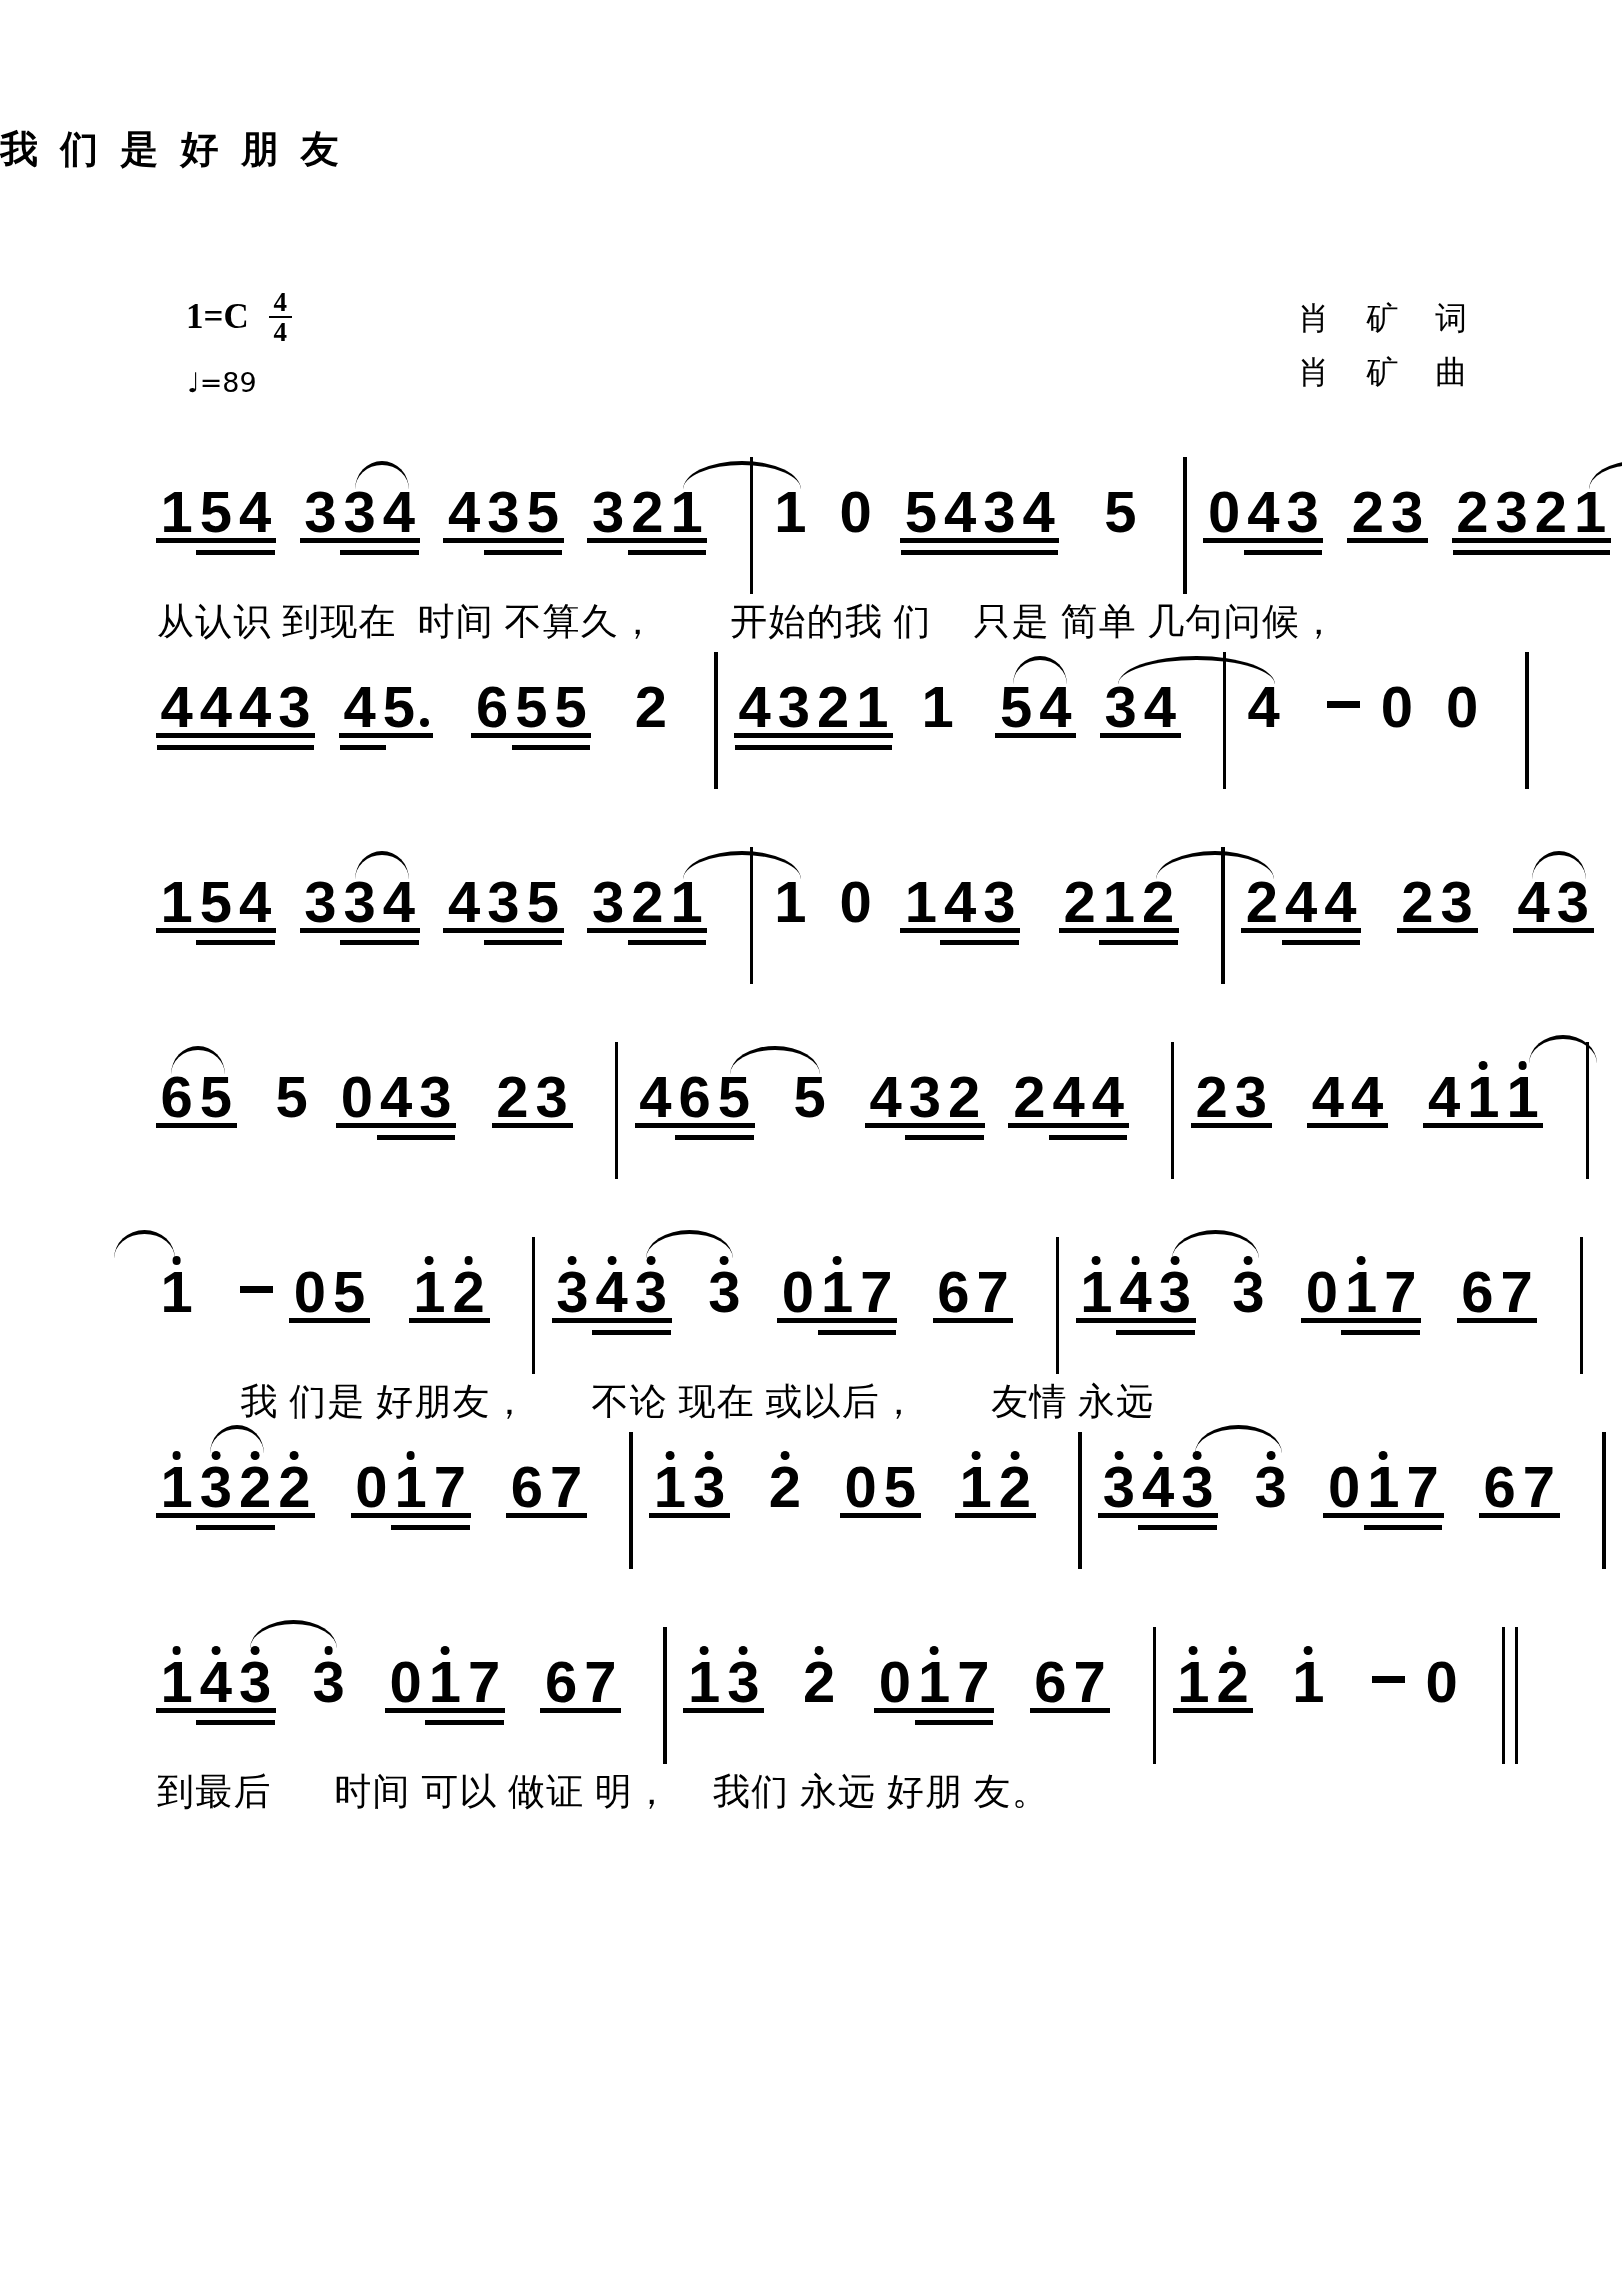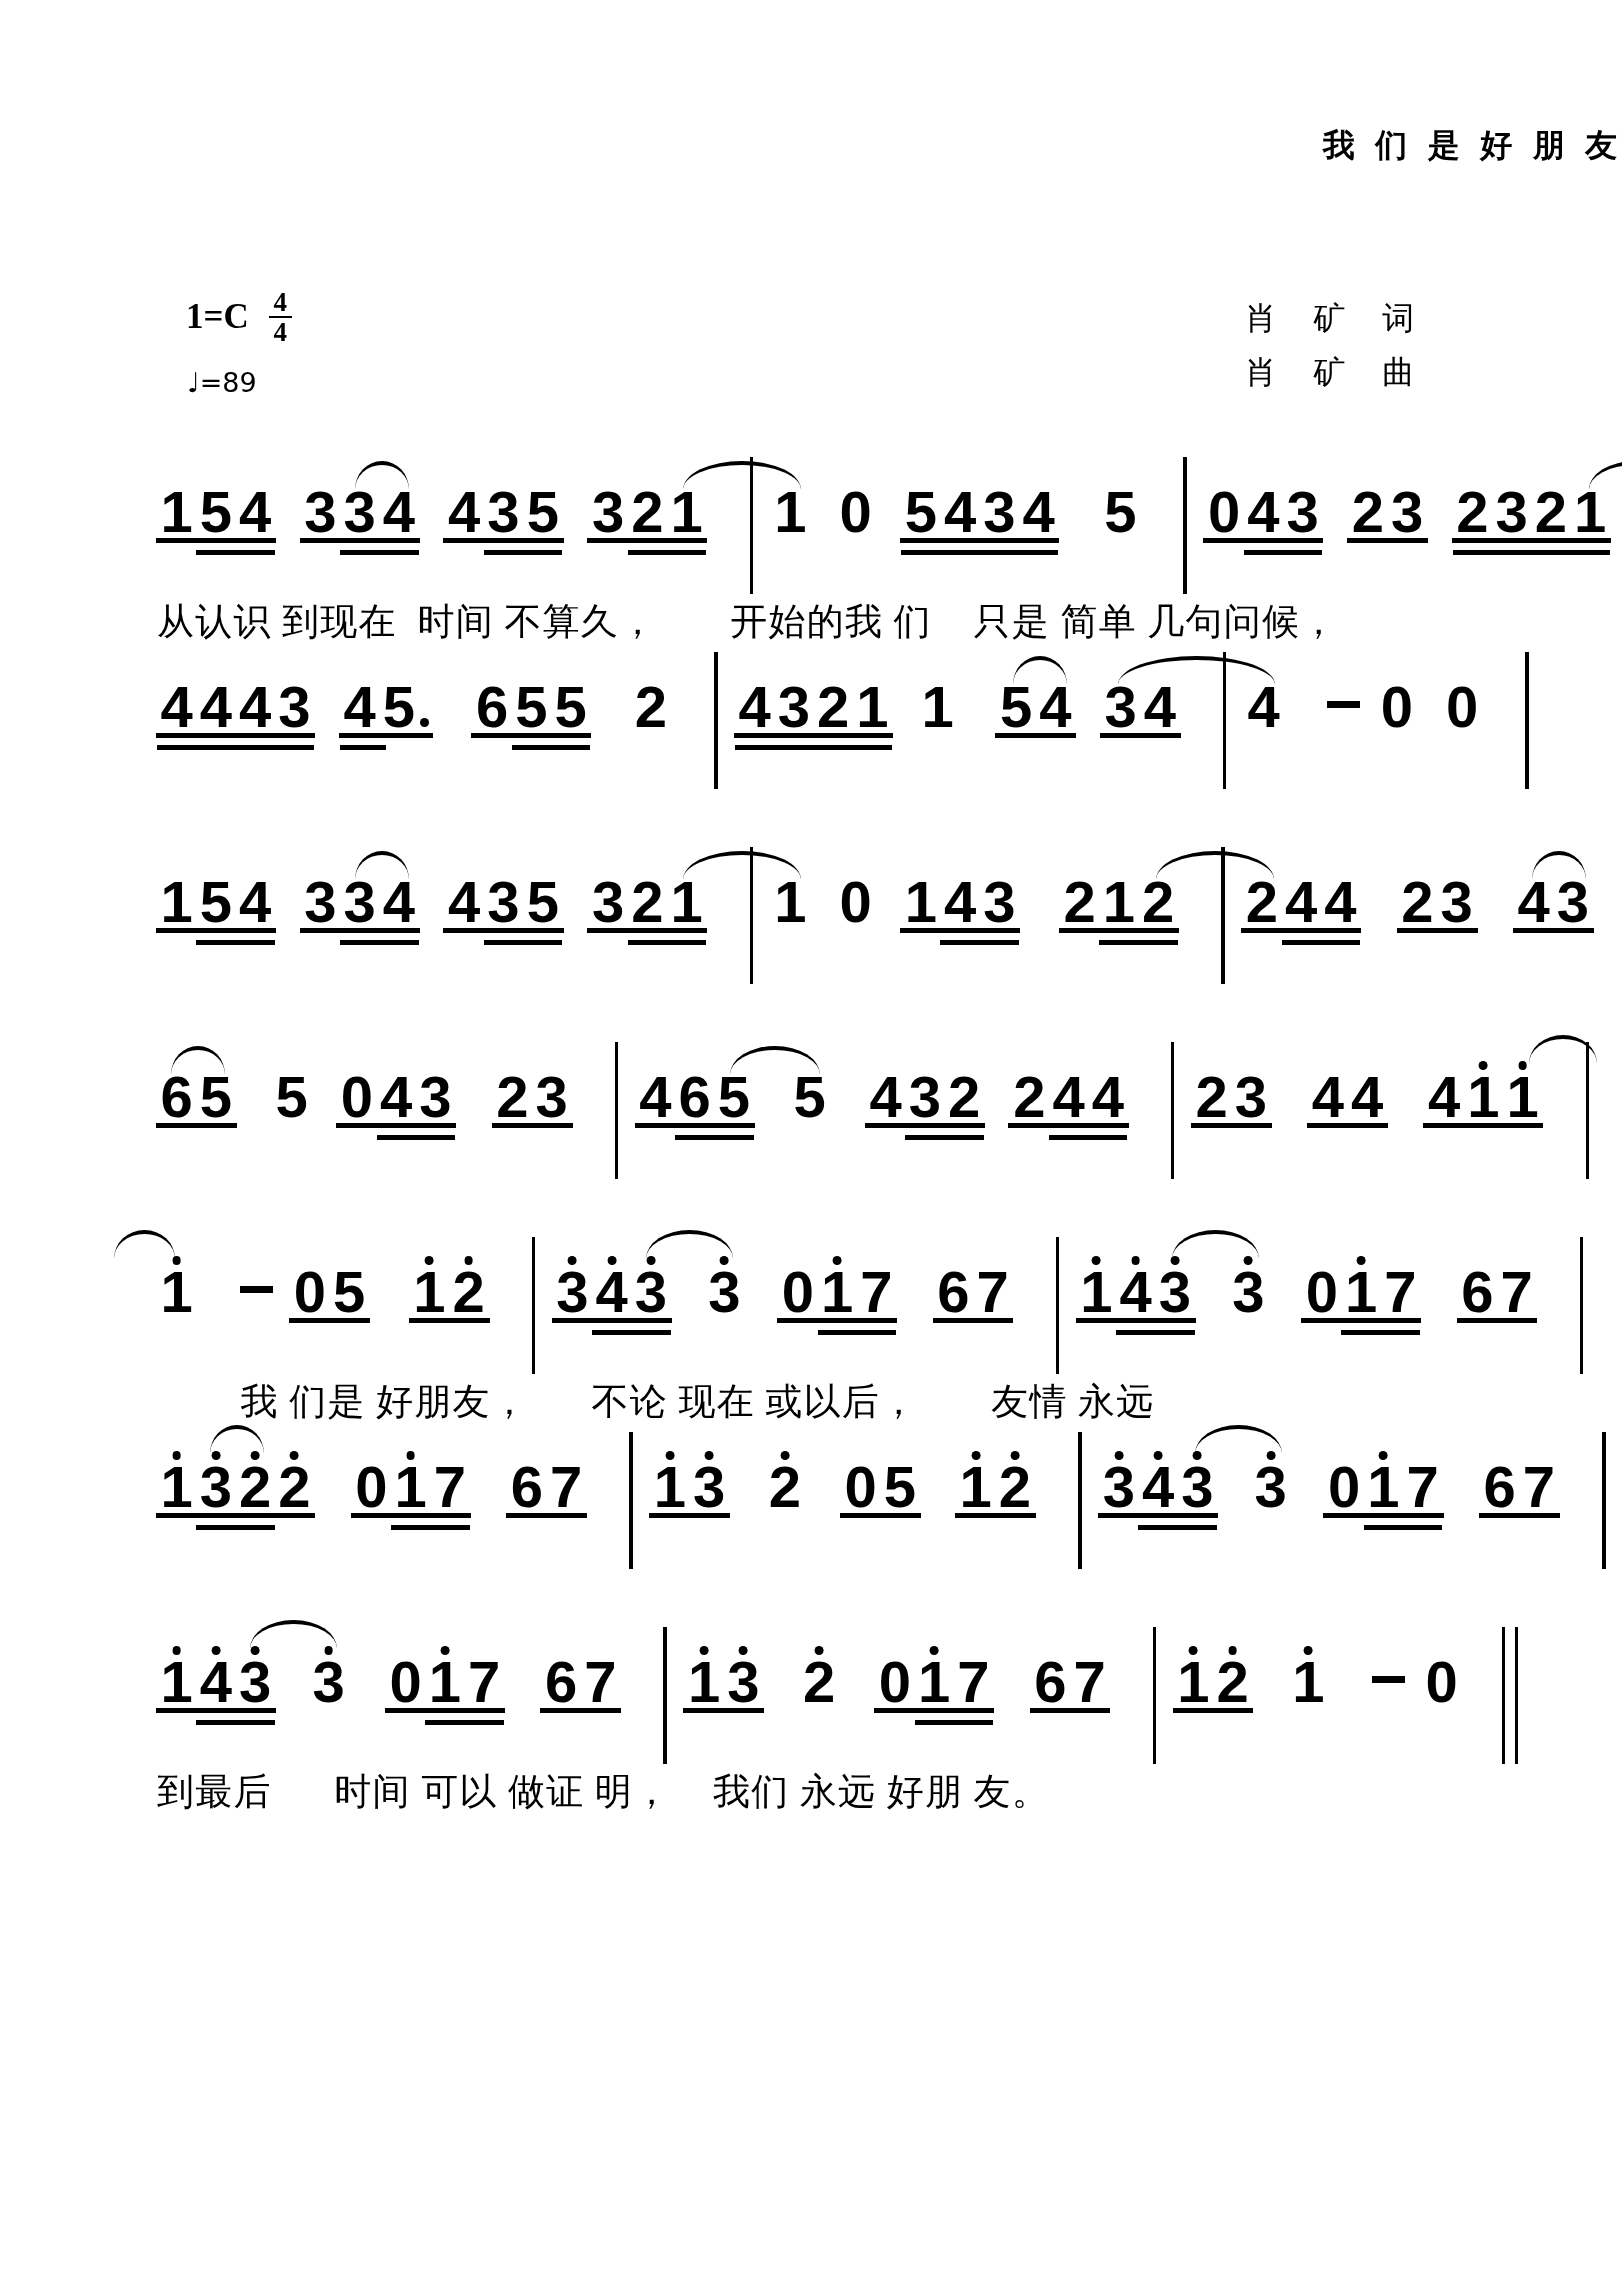--- a/index.html
+++ b/index.html
@@ -1,32 +1,32 @@
 <!DOCTYPE html>
 <html style="font-size:9.4px"><head>
 <meta charset="utf-8">
 <style>
   html,body { margin:0; padding:0; background:#ffffff; }
   .sheet {
     position:relative; width:1623px; height:2295px; background:#ffffff; color:#000;
     font-family:"Liberation Sans", sans-serif; overflow:hidden;
   }
   .title {
-    position:absolute; top:124px; left:0; width:100%; text-align:right;
-    font-size:32px; font-weight:bold; letter-spacing:5.8px;
+    position:absolute; top:124px; left:0; width:100%; text-align:left;
+    font-size:38px; font-weight:bold; letter-spacing:5.8px;
   }
   .keysig {
     position:absolute; left:186px; top:288px; font-size:35px; font-weight:bold;
     font-family:"Liberation Serif", serif; display:flex; align-items:center; gap:20px;
   }
   .timesig { display:inline-flex; flex-direction:column; align-items:center; font-size:27px; font-weight:bold; line-height:1.05; font-family:"Liberation Serif", serif; }
   .timesig .ts-bottom { border-top:2.9px solid #000; }
   .timesig span { padding:0 4.7px; }
   .tempo { position:absolute; left:187px; top:367px; font-size:27px; font-family:"DejaVu Sans", sans-serif; }
-  .credits { position:absolute; left:1245px; top:291px; font-size:32px; line-height:54px; letter-spacing:2.3px; font-family:"Liberation Serif", serif; }
+  .credits { position:absolute; left:1298px; top:291px; font-size:32px; line-height:54px; letter-spacing:2.3px; font-family:"Liberation Serif", serif; }
   .score { position:absolute; left:157px; top:451px; width:1344px; }
   .mline { position:relative; height:195px; }
   .nrow { position:absolute; left:0; top:32px; white-space:nowrap; }
   .tok { display:inline-block; vertical-align:top; position:relative; }
   .g, .lone { margin-right:26px; }
   .note { display:inline-block; position:relative; margin:0 3.5px; font-size:58px; line-height:58px; font-weight:bold; }
   .od { position:absolute; left:50%; top:-7px; transform:translateX(-50%); width:8.8px; height:8.8px; border-radius:50%; background:#000; }
   .ad { position:absolute; right:-14px; bottom:9.4px; width:8.8px; height:8.8px; border-radius:50%; background:#000; }
   .note.has-ad { margin-right:16.4px; }
   .u1 { position:absolute; left:-1.2px; right:-1.2px; top:55px; height:4.7px; background:#000; }

